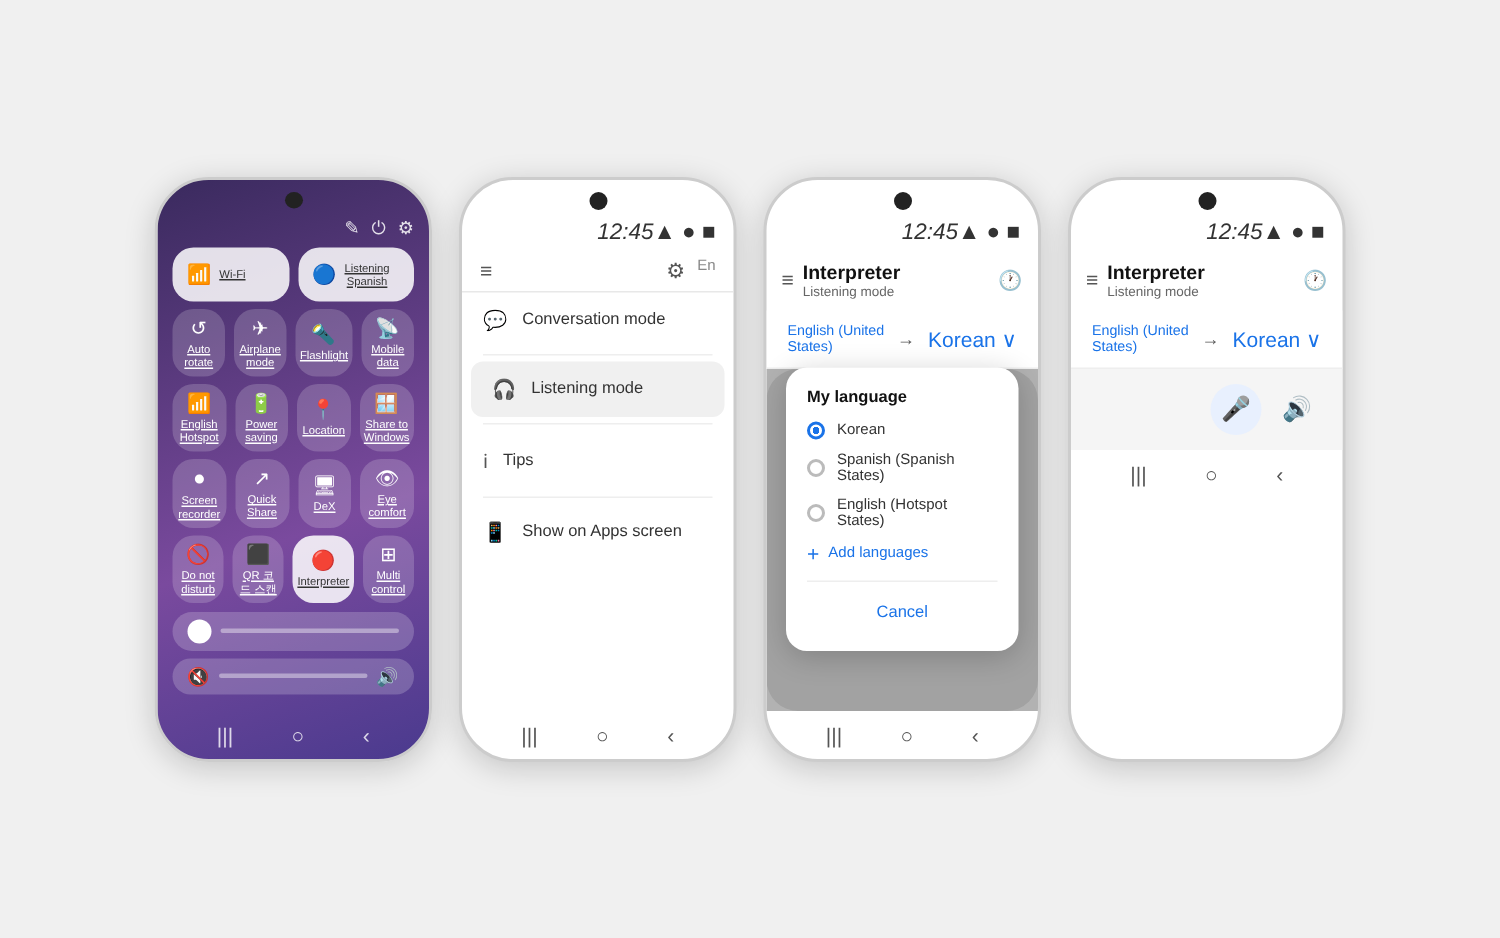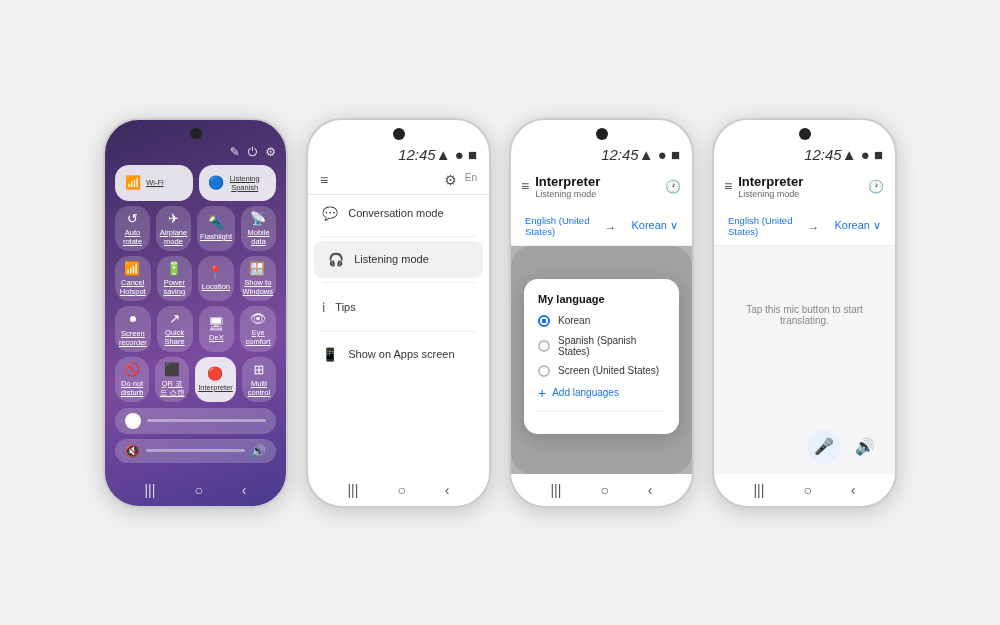--- a/index.html
+++ b/index.html
@@ -194,21 +194,21 @@
     }
     .interp-lang-bar {
       display: flex;
       align-items: center;
       justify-content: space-between;
       padding: 8px 14px;
       background: #fff;
       border-bottom: 1px solid #eee;
     }
     .interp-lang {
-      font-size: 11px;
+      font-size: 14px;
       color: #1a73e8;
       font-weight: 500;
     }
     .interp-arrow { font-size: 12px; color: #555; }
     .interp-body {
       background: #f5f5f5;
       flex: 1;
       position: relative;
       border-radius: 21px;
     }
@@ -360,33 +360,33 @@
             <div class="cc-tile-label">Flashlight</div>
           </div>
         <div class="cc-tile">
             <div class="cc-tile-icon">📡</div>
             <div class="cc-tile-label">Mobile data</div>
           </div>
       </div>
       <div class="cc-row">
         <div class="cc-tile">
             <div class="cc-tile-icon">📶</div>
-            <div class="cc-tile-label">Cancel Hotspot</div>
+            <div class="cc-tile-label">English Hotspot</div>
           </div>
         <div class="cc-tile">
             <div class="cc-tile-icon">🔋</div>
             <div class="cc-tile-label">Power saving</div>
           </div>
         <div class="cc-tile">
             <div class="cc-tile-icon">📍</div>
             <div class="cc-tile-label">Location</div>
           </div>
         <div class="cc-tile">
             <div class="cc-tile-icon">🪟</div>
-            <div class="cc-tile-label">Show to Windows</div>
+            <div class="cc-tile-label">Share to Windows</div>
           </div>
       </div>
       <div class="cc-row">
         <div class="cc-tile">
             <div class="cc-tile-icon">⏺</div>
             <div class="cc-tile-label">Screen recorder</div>
           </div>
         <div class="cc-tile">
             <div class="cc-tile-icon">↗</div>
             <div class="cc-tile-label">Quick Share</div>
@@ -506,27 +506,28 @@
           <div class="dialog-option">
             <div class="radio-circle selected"></div>
             <span>Korean</span>
           </div>
           <div class="dialog-option">
             <div class="radio-circle"></div>
             <span>Spanish (Spanish States)</span>
           </div>
           <div class="dialog-option">
             <div class="radio-circle"></div>
-            <span>Screen (United States)</span>
+            <span>English (Hotspot States)</span>
           </div>
           <div class="dialog-add">
             <span class="dialog-add-icon">+</span>
             <span>Add languages</span>
           </div>
           <div class="dialog-divider"></div>
+          <div class="dialog-cancel-btn">Cancel</div>
         </div>
       </div>
     </div>
     <div class="phone-nav">
       <span>|||</span>
       <span>○</span>
       <span>‹</span>
     </div>
   </div>
 
@@ -542,23 +543,20 @@
         <div class="interp-title">Interpreter</div>
         <div class="interp-subtitle">Listening mode</div>
       </div>
       <span style="font-size:13px;color:#555;">🕐</span>
     </div>
     <div class="interp-lang-bar">
       <span class="interp-lang" style="font-size:9.5px;">English (United<br>States)</span>
       <span class="interp-arrow">→</span>
       <span class="interp-lang">Korean ∨</span>
     </div>
-    <div class="interp-body-empty">
-      <div class="interp-tap-text">Tap this mic button to start translating.</div>
-    </div>
     <div class="interp-mic-bar">
       <div class="mic-button">
         <span style="color:#1a73e8;">🎤</span>
       </div>
       <div class="speaker-button">
         <span>🔊</span>
       </div>
     </div>
     <div class="phone-nav">
       <span>|||</span>

